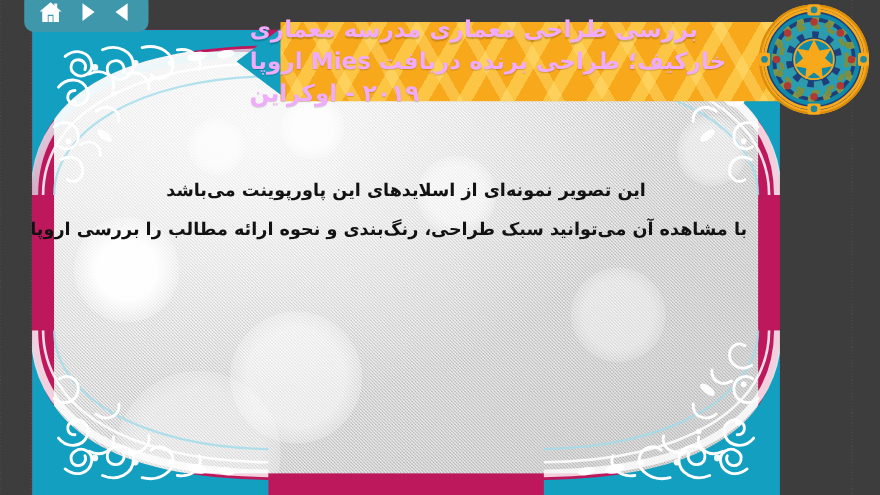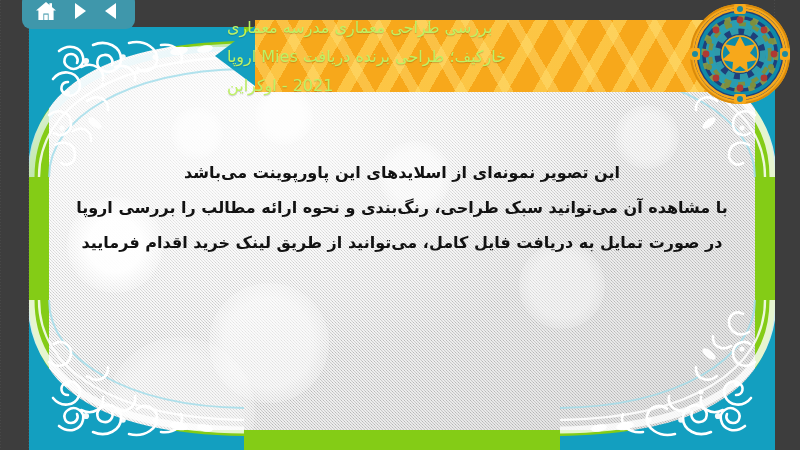--- a/index.html
+++ b/index.html
@@ -31,22 +31,22 @@
   }
   #backdrop::after {
     content:""; position:absolute; left:774px; top:0; bottom:0; width:1px;
     background:repeating-linear-gradient(to bottom, rgba(255,255,255,.07) 0 1px, transparent 1px 3px);
   }
 
   
   #slide {
     position:absolute;
     left:29px; top:27px;
-    width:746px; height:423px;
-    background:#84cc16;
+    width:680px; height:423px;
+    background:#be185d;
     overflow:hidden;
     padding-left:16px;
   }
 
   
   #paper {
     position:absolute;
     left:20px; top:20px; right:20px; bottom:20px;
     background:#d9d9d9;
     overflow:hidden;
@@ -111,24 +111,24 @@
         rgba(255,255,255,0) 24px 40px);
   }
 
   #title {
     position:absolute; inset:0; z-index:7;
     display:flex; flex-direction:column; align-items:flex-end; justify-content:center;
     padding:0 96px 0 12px;
     direction:rtl; text-align:right;
   }
   #title .tline {
-    color:#bef264;
-    font-size:16px;
+    color:#f0abfc;
+    font-size:21px;
     line-height:29px;
-    font-weight:normal;
+    font-weight:bold;
     white-space:nowrap;
     text-shadow:0 1px 1px rgba(0,0,0,.18);
   }
 
   
   #medallion {
     position:absolute; right:8px; top:2px; width:104px; height:104px; z-index:9;
   }
   #medallion svg { width:100%; height:100%; display:block; }
 
@@ -312,35 +312,34 @@
           <ellipse cx="150" cy="24" rx="9" ry="4" transform="rotate(-12 150 24)"></ellipse>
           <ellipse cx="176" cy="22" rx="8" ry="3.6" transform="rotate(-10 176 22)"></ellipse>
           <ellipse cx="66" cy="96" rx="8" ry="3.6" transform="rotate(38 66 96)"></ellipse>
         </g>
       </svg>
     </div>
 
     <div id="body-text">
       <div class="bline">این تصویر نمونه‌ای از اسلایدهای این پاورپوینت می‌باشد</div>
       <div class="bline">با مشاهده آن می‌توانید سبک طراحی، رنگ‌بندی و نحوه ارائه مطالب را بررسی اروپا</div>
-      <div class="bline">در صورت تمایل به دریافت فایل کامل، می‌توانید از طریق لینک خرید اقدام فرمایید</div>
     </div>
 
   </div>
 
   <div id="banner-wrap">
     <div id="banner-cap"></div>
     <div id="banner">
       <div class="chev"></div>
       <div class="chev2"></div>
     </div>
     <div id="title">
       <div class="tline">بررسی طراحی معماری مدرسه معماری</div>
       <div class="tline">خارکیف؛ طراحی برنده دریافت Mies اروپا</div>
-      <div class="tline">2021 - اوکراین</div>
+      <div class="tline">۲۰۱۹ - اوکراین</div>
     </div>
   </div>
 
   <div id="medallion">
     <svg viewBox="0 0 104 104" xmlns="http://www.w3.org/2000/svg">
       <g transform="translate(52,52)">
         <circle r="50" fill="#f7a81b"></circle>
         <circle r="49" fill="none" stroke="#d98b0c" stroke-width="2"></circle>
         <circle r="46" fill="#1f3f7a"></circle>
         <circle r="44.5" fill="none" stroke="#f7a81b" stroke-width="2.5"></circle>

